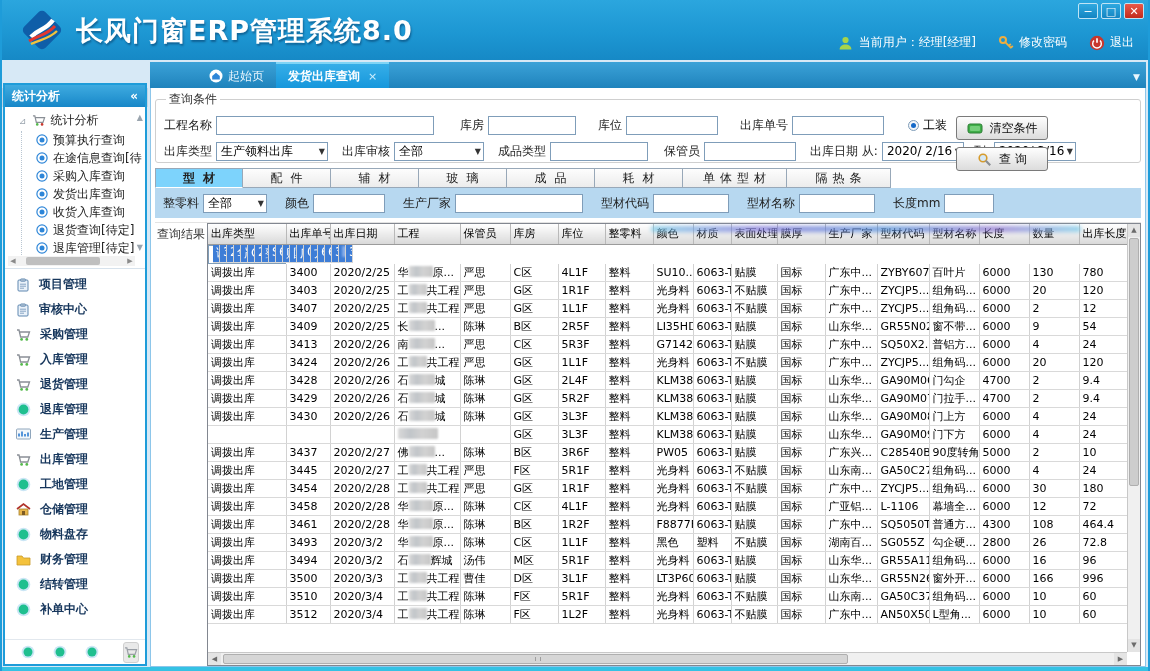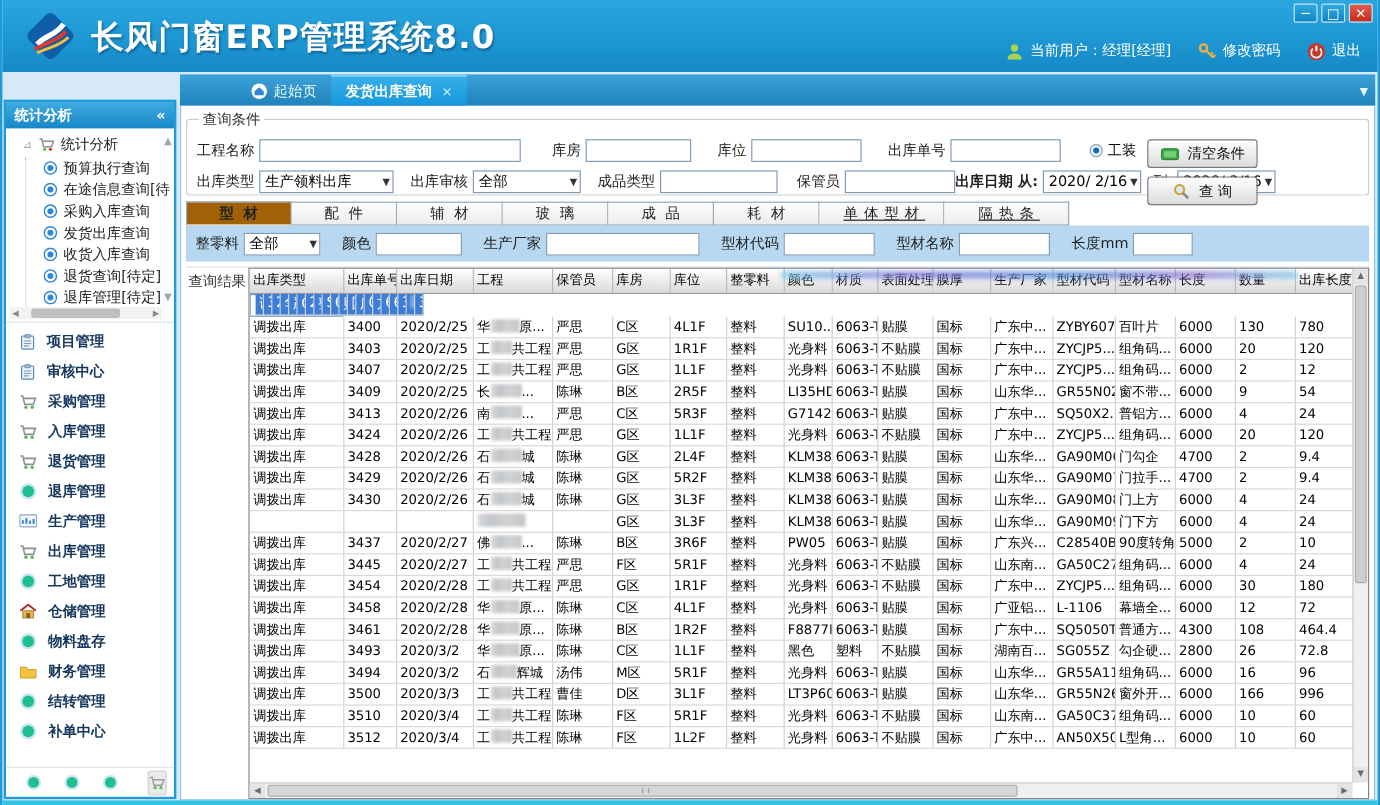--- a/index.html
+++ b/index.html
@@ -67,22 +67,22 @@
   .radio .rb { width:11px; height:11px; border-radius:50%; border:1px solid #7F9DB9; background:radial-gradient(#fff,#E9EEF4); position:relative; }
   .radio.on .rb::after { content:""; position:absolute; inset:2px; border-radius:50%; background:#1468C8; }
   .btn-col { position:absolute; left:800px; top:8px; display:flex; flex-direction:column; gap:7px; }
   .btn { width:92px; height:24px; display:flex; align-items:center; justify-content:center; gap:7px;
     border:1px solid #7A7A7A; border-radius:3px; background:linear-gradient(#FEFEFE,#DCDCDC); font-size:12px; color:#111; cursor:default; }
 
   .subtab-strip { display:flex; margin:5px 4px 0; height:20px; }
   .subtab { width:88px; display:flex; align-items:center; justify-content:center; letter-spacing:8px; text-indent:8px;
     border:1px solid #98A8B8; border-left:none; background:linear-gradient(#FDFDFD,#ECECEC); font-size:12px; color:#222; cursor:default; }
   .subtab:first-child { border-left:1px solid #98A8B8; }
-  .subtab.wide { width:104px; letter-spacing:5px; text-indent:5px;text-decoration:underline; }
-  .subtab.active { background:#a16207; border-bottom:1px solid #fff; font-weight:bold; }
+  .subtab.wide { width:104px; letter-spacing:5px; text-indent:5px; }
+  .subtab.active { background:#7dd3fc; border-bottom:1px solid #fff; font-weight:bold; }
   .filter-bar { height:30px; margin:0 4px; background:#B7D8F0; display:flex; align-items:center; padding-left:8px; }
   .filter-bar label { margin:0 4px 0 18px; color:#222; }
   .filter-bar label:first-child { margin-left:0; }
 
   .results-area { flex:1; display:flex; flex-direction:row; margin:4px 4px 0; border-top:1px solid #E3E3E3; position:relative; }
   .results-label { font-size:12px; color:#333; padding:3px 2px 2px; }
   .grid-wrap { position:relative; flex:1; border:1px solid #828790; overflow:hidden; background:#fff; }
   table.grid { border-collapse:collapse; table-layout:fixed; width:calc(100% - 13px); font-size:11px; }
   table.grid th { background:linear-gradient(#FFFFFF,#D9D9D9); border-right:1px solid #B9B9B9; border-bottom:1px solid #9B9B9B;
     font-weight:normal; color:#000; height:20px; text-align:left; padding:0 3px; white-space:nowrap; overflow:hidden; }
@@ -474,21 +474,21 @@
           </span>
           <label style="margin-left:14px;">出库审核</label>
           <span class="sel" style="width:90px;">
             <span>全部</span>
               <span class="caret">▼</span>
           </span>
           <label style="margin-left:14px;">成品类型</label>
           <input class="tbx" style="width: 98px;">
           <label style="margin-left:16px;">保管员</label>
           <input class="tbx" style="width: 92px;">
-          <label style="font-weight:bold;">
+          <label style="margin-left:14px;">
             <span>出库日期</span> <span>从:</span>
           </label>
           <span class="sel" style="width:82px;">
             <span>2020/ 2/16</span>
               <span class="caret">▼</span>
           </span>
           <label style="margin-left:10px;">到:</label>
           <span class="sel" style="width:82px;">
             <span>2020/ 3/16</span>
               <span class="caret">▼</span>

